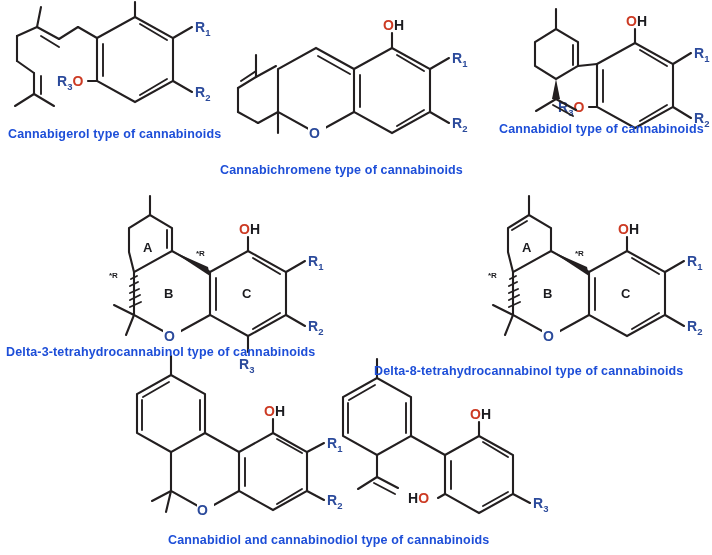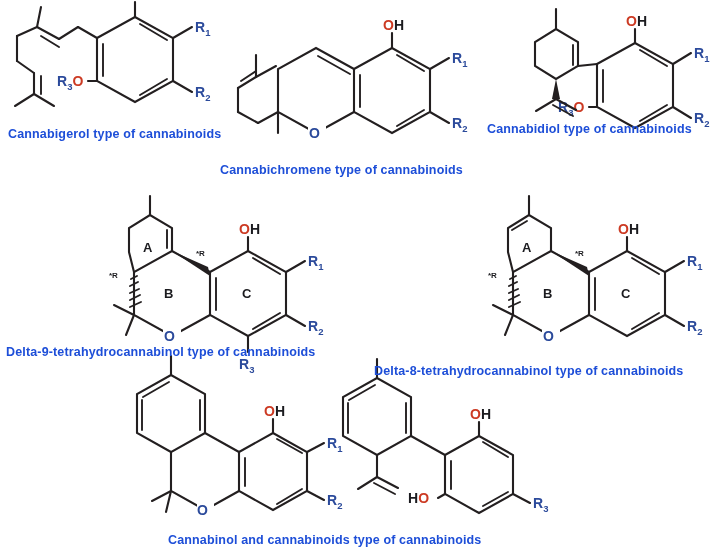--- a/index.html
+++ b/index.html
@@ -24,21 +24,21 @@
     position: absolute;
     font-family: Liberation Sans, sans-serif;
     font-weight: bold;
     font-size: 12.5px;
     color: #1d4ed8;
     white-space: nowrap;
     letter-spacing: 0.15px;
   }
   #cap-cbg  { left: 8px;   top: 127px; }
   #cap-cbc  { left: 220px; top: 163px; }
-  #cap-cbd  { left: 487px; top: 122px; text-align: right; }
+  #cap-cbd  { left: 499px; top: 122px; text-align: right; }
   #cap-d9   { left: 6px;   top: 345px; }
   #cap-d8   { left: 374px; top: 364px; }
   #cap-cbn  { left: 168px; top: 533px; }
 
   svg text { font-family: "Liberation Sans", sans-serif; }
 </style>
 </head>
 <body>
 
 <svg class="figure-canvas" viewBox="0 0 712 555">
@@ -367,17 +367,17 @@
   </g>
 
 </svg>
 
 <div class="caption" id="cap-cbg">Cannabigerol type of cannabinoids</div>
 
 <div class="caption" id="cap-cbc">Cannabichromene type of cannabinoids</div>
 
 <div class="caption" id="cap-cbd">Cannabidiol type of cannabinoids</div>
 
-<div class="caption" id="cap-d9">Delta-9-tetrahydrocannabinol type of cannabinoids</div>
+<div class="caption" id="cap-d9">Delta-3-tetrahydrocannabinol type of cannabinoids</div>
 
 <div class="caption" id="cap-d8">Delta-8-tetrahydrocannabinol type of cannabinoids</div>
 
-<div class="caption" id="cap-cbn">Cannabinol and cannabinoids  type of cannabinoids</div>
+<div class="caption" id="cap-cbn">Cannabidiol and cannabinodiol  type of cannabinoids</div>
 
 </body></html>

